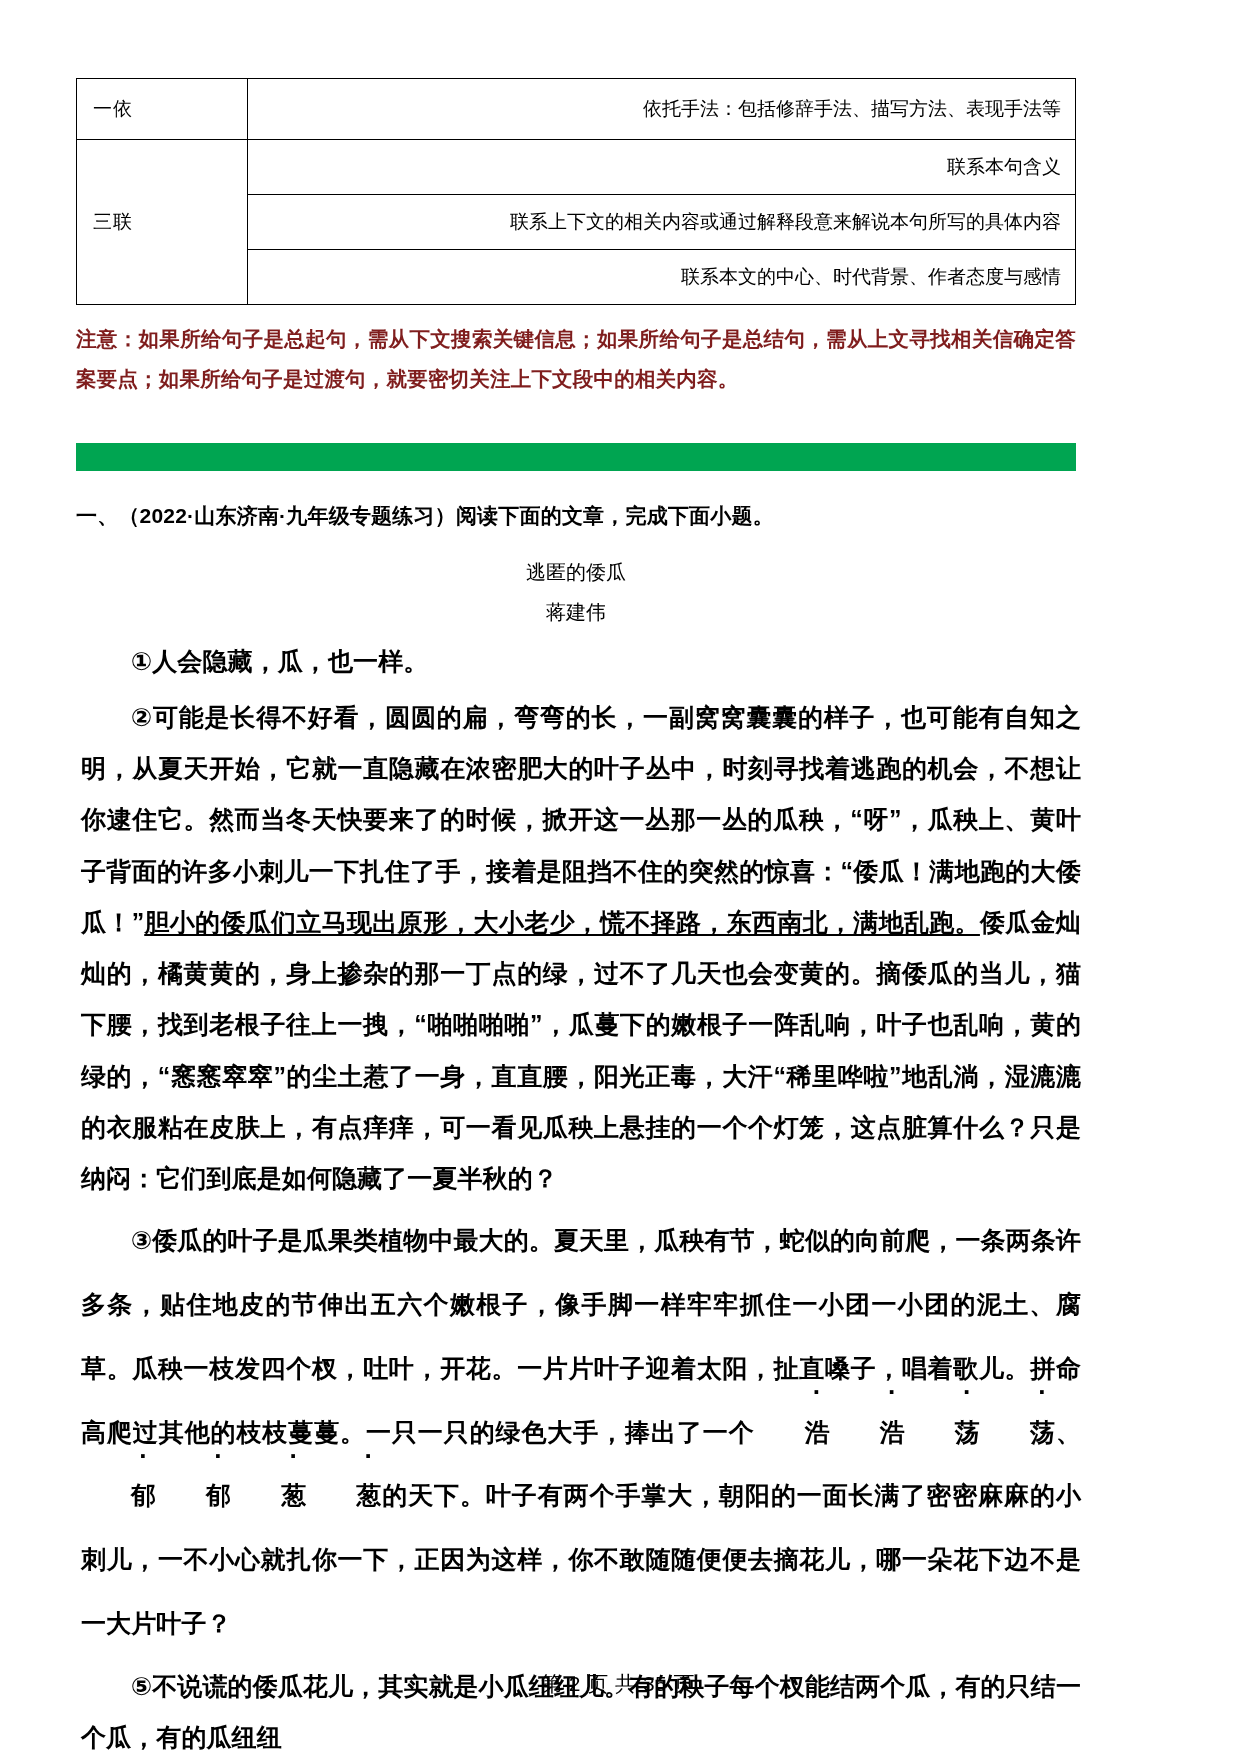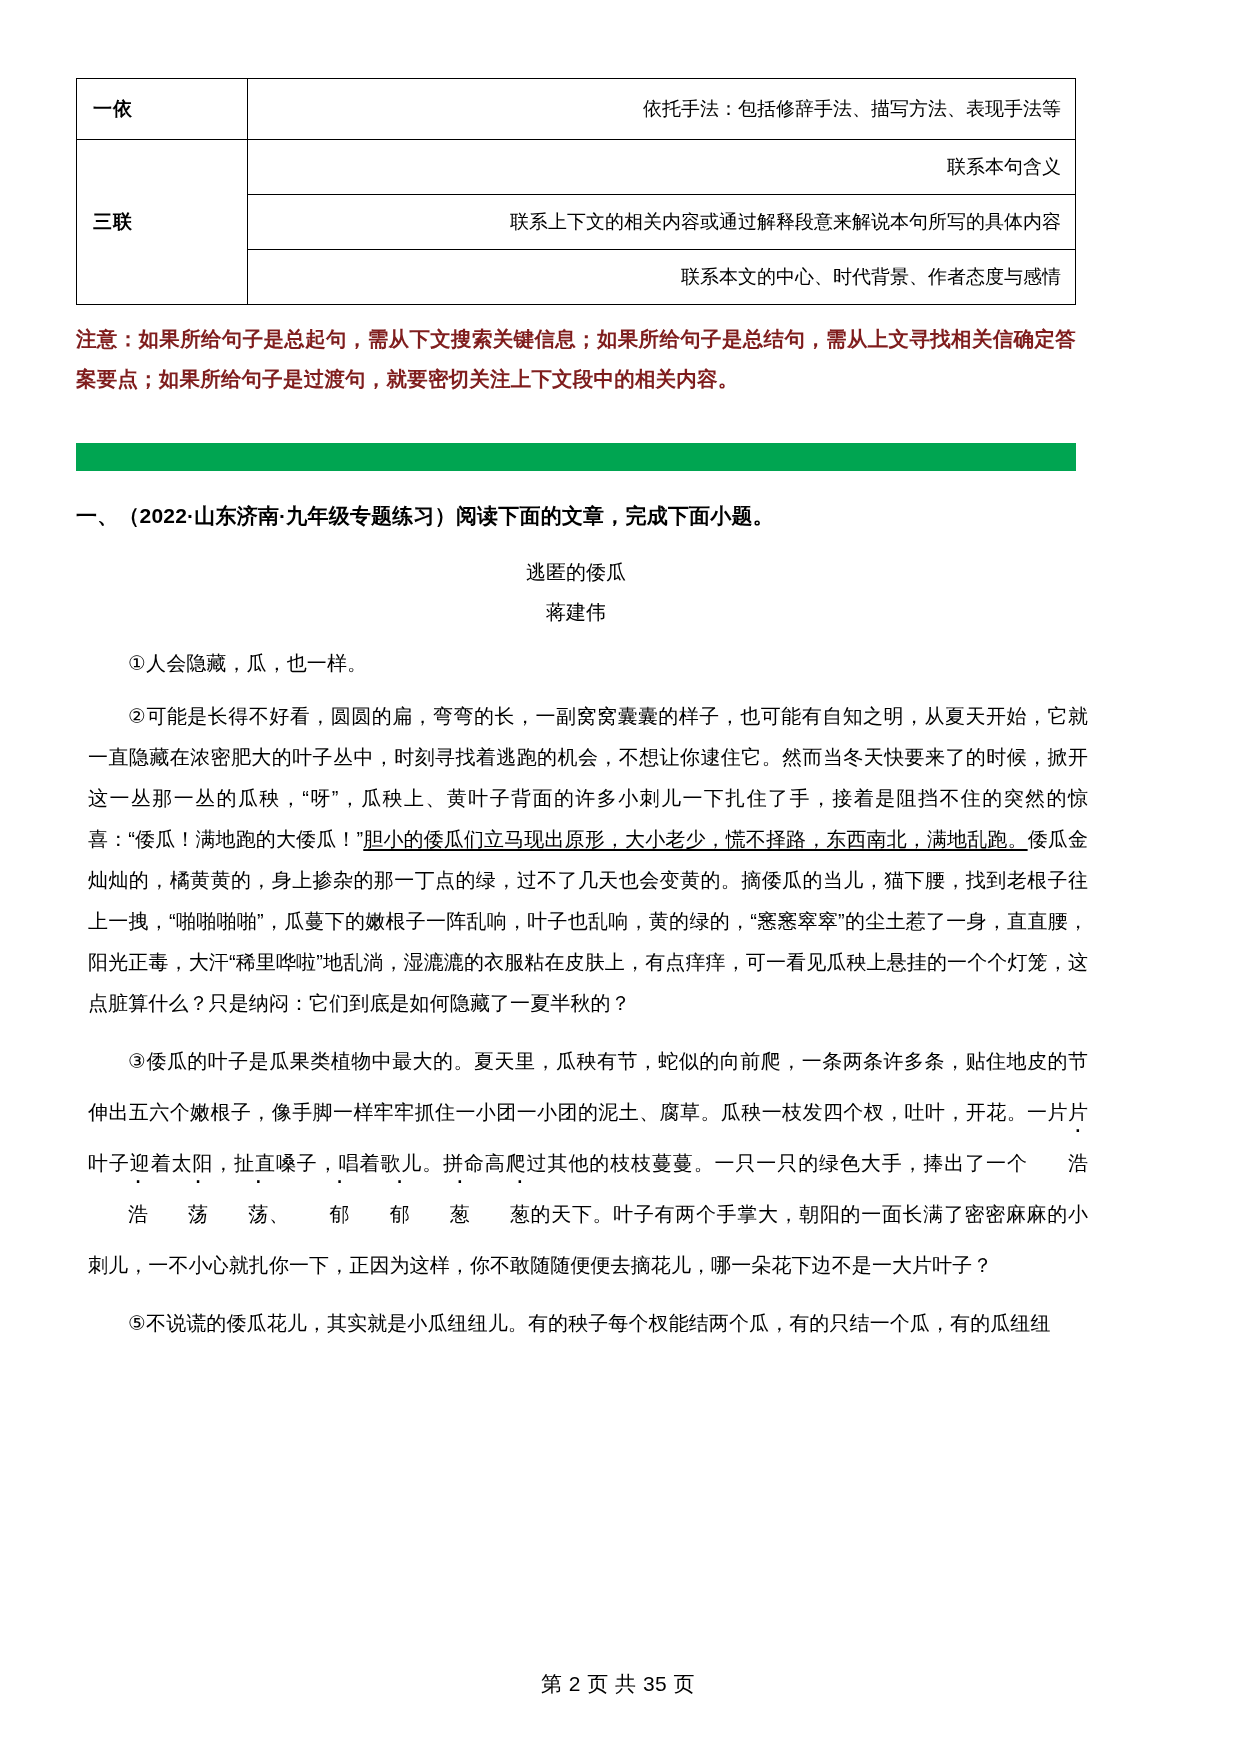--- a/index.html
+++ b/index.html
@@ -32,21 +32,21 @@
   table.method-table td {
     border: 1px solid #000000;
     font-family: "Liberation Sans", "DejaVu Sans", sans-serif;
     font-size: 19px;
     line-height: 1.5;
     padding: 10px 14px 10px 16px;
     vertical-align: middle;
   }
   td.col-label {
     width: 140px;
-    font-weight: bold;
+    font-weight: normal;
     text-align: left;
     letter-spacing: 1px;
   }
   td.col-body { text-align: right; }
   tr.r1 td { height: 40px; }
   tr.r2 td { height: 34px; }
   tr.r3 td { height: 34px; }
   tr.r4 td { height: 34px; }
 
   
@@ -90,27 +90,28 @@
     font-size: 20px;
     line-height: 1.9;
     width: 1000px;
   }
   .art-title { margin-top: 20px; }
   .art-author { margin-top: 2px; }
 
   .para {
     width: 1000px;
     font-family: "Liberation Sans", "DejaVu Sans", sans-serif;
-    font-size: 20px;
+    font-size: 25px;
     line-height: 2.05;
     text-align: justify;
     text-justify: inter-ideograph;
     text-indent: 2em;
-    margin: 12px;
+    margin: 5px;
     letter-spacing: 0.1px;
+    font-weight: bold;
   }
   .para + .para { margin-top: 0px; }
 
   .u { text-decoration: underline; text-underline-offset: 3px; }
 
   
   .dot {
     position: relative;
     display: inline-block;
   }

